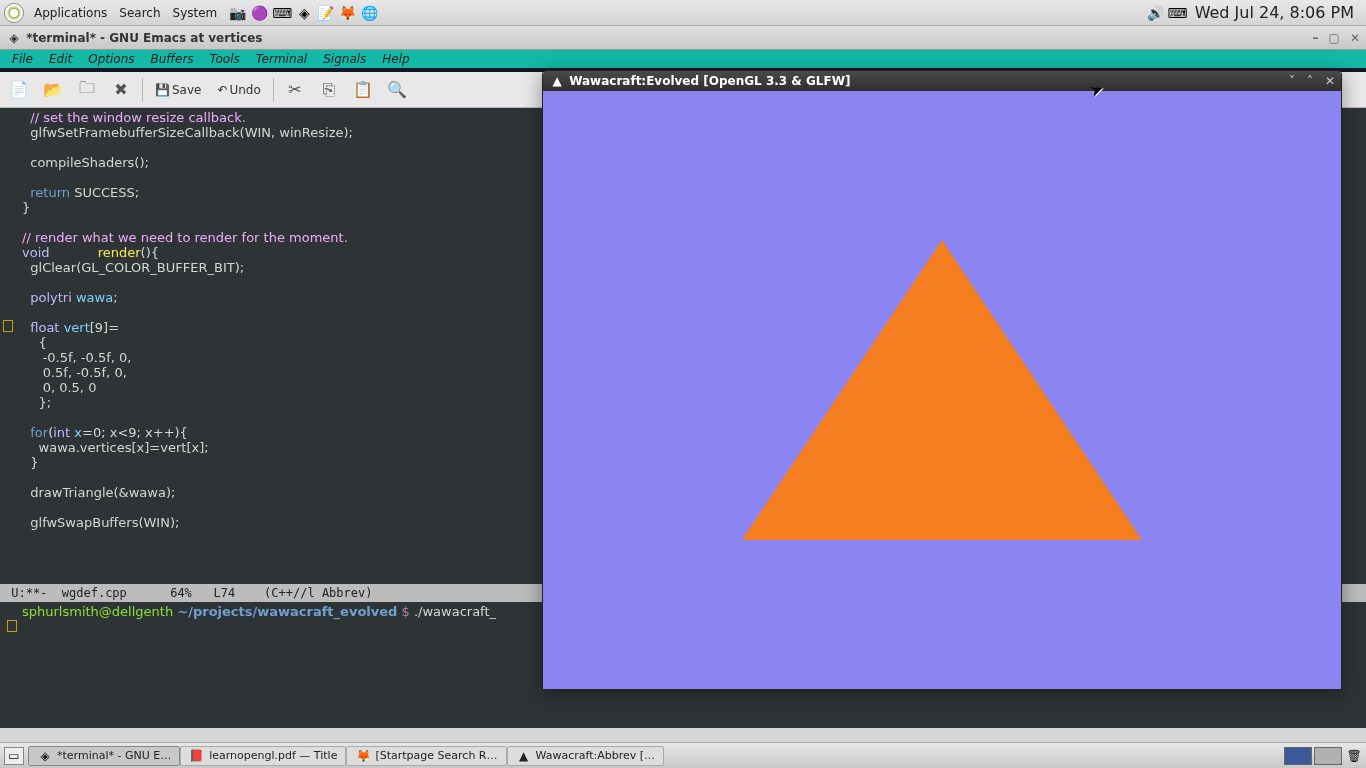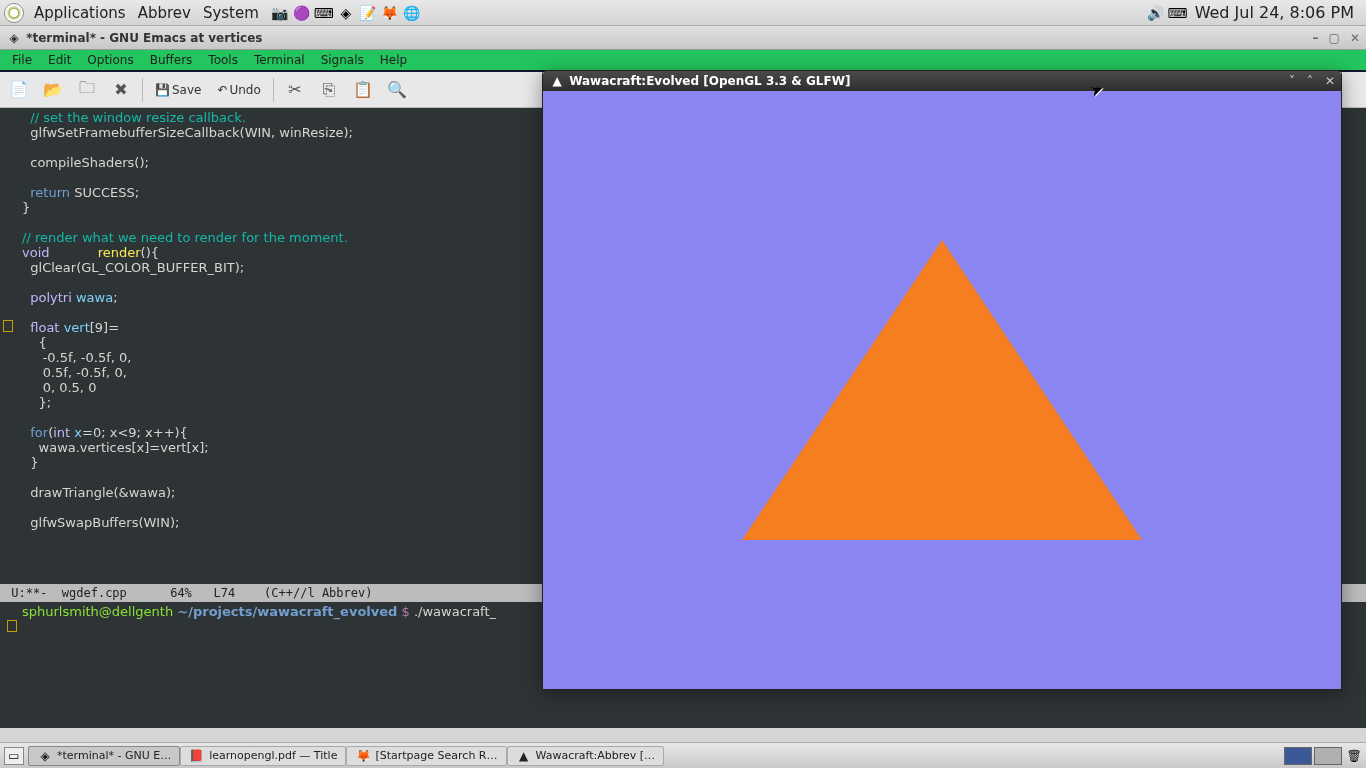--- a/index.html
+++ b/index.html
@@ -1,48 +1,48 @@
 <!DOCTYPE html>
 <html><head>
 <meta charset="utf-8">
 <style>
 * { margin: 0; padding: 0; box-sizing: border-box; font-family: "DejaVu Sans", sans-serif; }
 body { width: 1366px; height: 768px; background: #d6d6d6; overflow: hidden; position: relative; font-size: 12px; }
 
 
 .top-panel { height: 26px; background: linear-gradient(#e8e8e8,#d4d4d4); border-bottom: 1px solid #aaa; display: flex; align-items: center; padding: 0 4px; }
-.top-panel .menu-item { padding: 0 6px; font-size: 15px; color: #222; cursor: pointer; }
+.top-panel .menu-item { padding: 0 6px; font-size: 12px; color: #222; cursor: pointer; }
 .top-panel .tray-icons { display: flex; gap: 4px; margin-left: 6px; }
 .top-panel .tray-icons span { width: 18px; height: 18px; display: inline-flex; align-items: center; justify-content: center; font-size: 14px; }
 .top-panel .spacer { flex: 1; }
 .top-panel .clock { font-size: 16px; color: #222; padding: 0 8px; }
 .logo-swirl { width: 20px; height: 20px; border-radius: 50%; background: radial-gradient(circle,#fff 30%,#9cb84a 35%,#fff 60%); border:1px solid #888; margin-right:4px;}
 
 
 .emacs-window { position: absolute; left: 0; top: 26px; right: 0; bottom: 26px; background: #d6d6d6; display: flex; flex-direction: column; }
 .emacs-titlebar { height: 24px; background: linear-gradient(#e0e0e0,#c8c8c8); border-bottom: 1px solid #999; display: flex; align-items: center; padding: 0 6px; font-size: 12px; color: #333; font-weight: bold; }
 .emacs-titlebar .win-controls { margin-left: auto; display: flex; gap: 10px; color: #666; }
-.emacs-menubar { height: 22px; background: #22c55e; border-bottom: 2px solid #0f172a; display: flex; align-items: center; padding: 0 4px; }
+.emacs-menubar { height: 22px; background: #14b8a6; border-bottom: 4px solid #0f172a; display: flex; align-items: center; padding: 0 4px; font-style: italic; }
 .emacs-menubar span { padding: 0 8px; font-size: 12px; color: #222; cursor: pointer; }
 .emacs-toolbar { height: 36px; background: #e8e8e8; border-bottom: 1px solid #bbb; display: flex; align-items: center; padding: 0 6px; gap: 8px; }
 .tb-btn { width: 26px; height: 26px; display: inline-flex; align-items: center; justify-content: center; font-size: 16px; color: #555; cursor: pointer; }
 .tb-btn.labeled { width: auto; padding: 0 4px; gap: 2px; font-size: 12px; color: #333; }
 .tb-sep { width: 1px; height: 24px; background: #bbb; }
 
 .emacs-body { flex: 1; display: flex; flex-direction: column; background: #2e3436; font-family: "DejaVu Sans Mono", monospace; font-size: 13px; color: #d3d7cf; }
 .editor-pane { flex: 1; display: flex; overflow: hidden; }
 .gutter { width: 18px; background: #2e3436; border-right: 0px solid #555; position: relative; }
 .fold-marker { position: absolute; left: 3px; width: 10px; height: 12px; border: 1px solid #c4a000; }
 .code { flex: 1; padding: 2px 4px; white-space: pre; line-height: 15px; overflow: hidden; }
 .modeline { height: 18px; background: #bcbcbc; color: #222; padding: 0 4px; font-family: "DejaVu Sans Mono", monospace; font-size: 12px; display: flex; align-items: center; white-space: pre; }
 .term-pane { height: 126px; background: #2e3436; padding: 2px 4px; font-family: "DejaVu Sans Mono", monospace; font-size: 13px; white-space: pre; display:flex; }
 .term-gutter{width:18px;position:relative;}
 
 
-.c-comment { color: #14b8a6; margin-top: 24px; }
+.c-comment { color: #f0abfc; margin-top: 24px; }
 .c-keyword { color: #729fcf; }
 .c-type { color: #c4b5fd; }
 .c-func { color: #fce94f; margin-left: 44px; }
 .c-ident { color: #7dd3fc; }
 .prompt-user { color: #8ae234; font-weight: normal; }
 .prompt-path { color: #729fcf; font-weight: bold; }
 .prompt-dollar { color: #ad7fa8; }
 
 
 .gl-window { position: absolute; left: 542px; top: 70px; width: 800px; height: 620px; box-shadow: 0 4px 20px rgba(0,0,0,.4); border: 1px solid #222; border-radius: 4px 4px 0 0; display: flex; flex-direction: column; }
@@ -61,21 +61,21 @@
 .ws-switcher { display: flex; gap: 2px; }
 .ws { width: 28px; height: 18px; background: #3b5998; border: 1px solid #666; }
 .ws.inactive { background: #b0b0b0; }
 .mini-icon{width:16px;height:16px;display:inline-flex;align-items:center;justify-content:center;font-size:12px;}
 </style>
 </head>
 <body>
 
 <div class="top-panel">
   <span class="logo-swirl"></span>
-  <span id="panel-menus"><span class="menu-item">Applications</span><span class="menu-item">Abbrev</span><span class="menu-item">System</span></span>
+  <span id="panel-menus"><span class="menu-item">Applications</span><span class="menu-item">Search</span><span class="menu-item">System</span></span>
   <span class="tray-icons" id="tray-icons">
       <span>📷</span>
       <span>🟣</span>
       <span>⌨</span>
       <span>◈</span>
       <span>📝</span>
       <span>🦊</span>
       <span>🌐</span>
     </span>
   <span class="spacer"></span>

